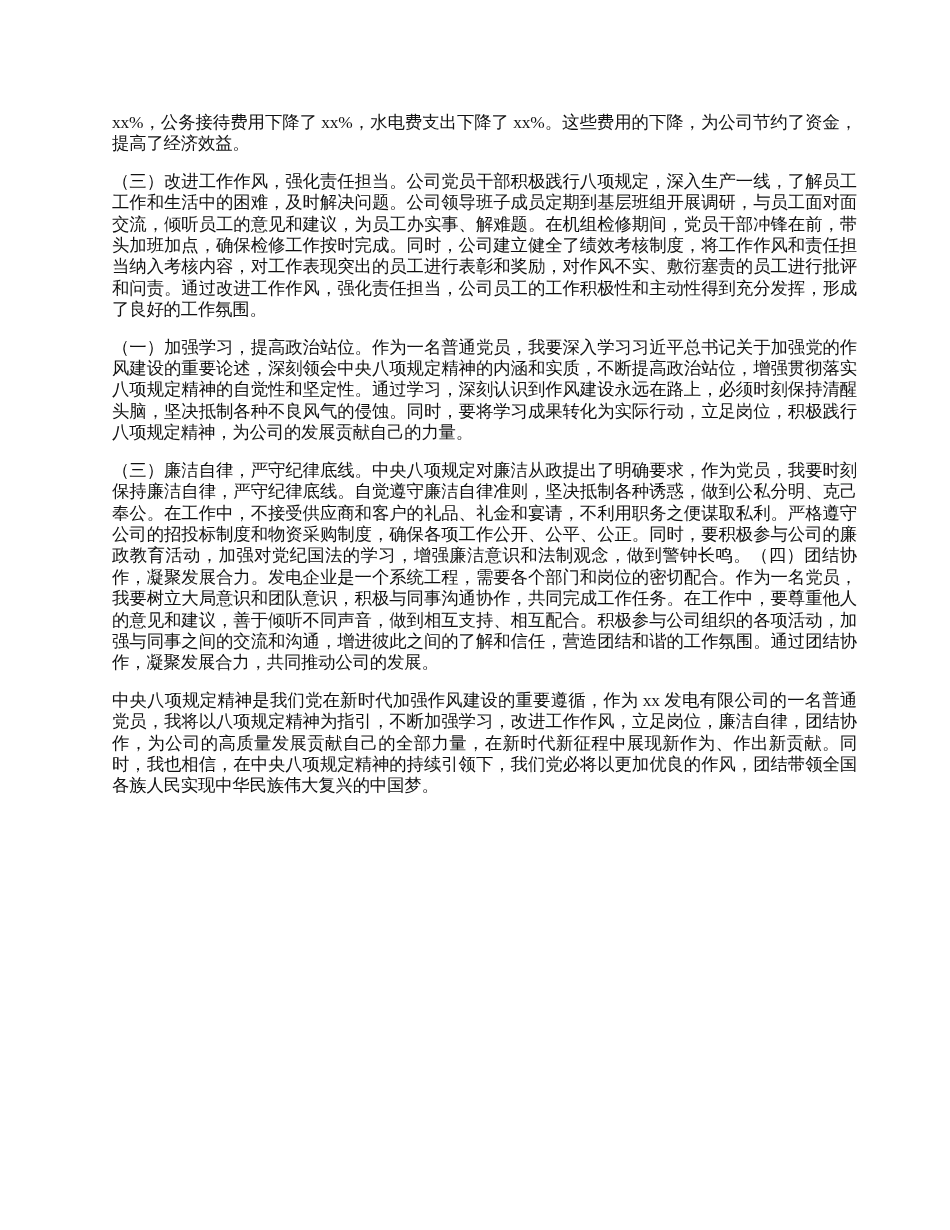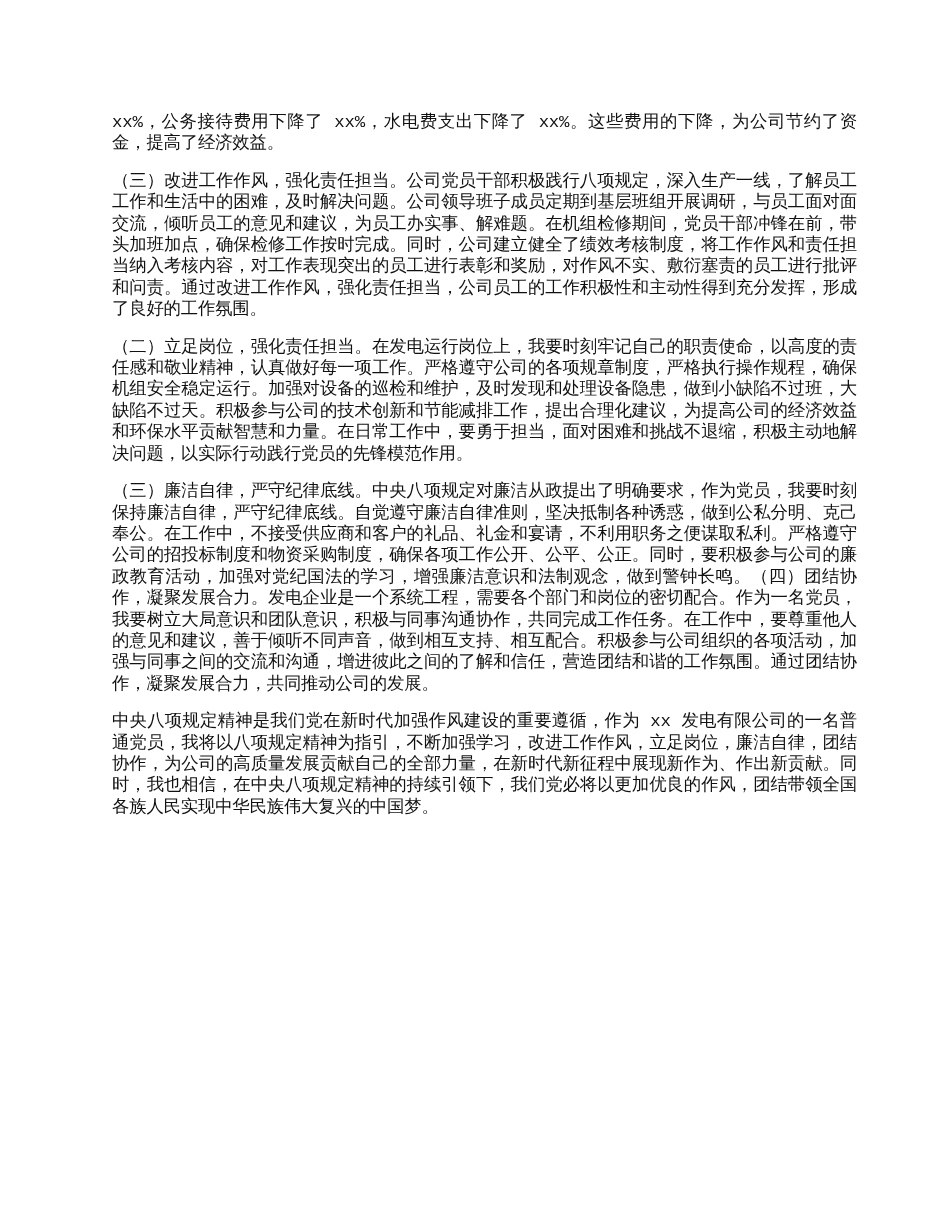--- a/index.html
+++ b/index.html
@@ -2,31 +2,31 @@
 <html><head>
 <meta charset="utf-8">
 <style>
   html, body { margin: 0; padding: 0; background: #ffffff; }
   body { width: 950px; height: 1230px; position: relative; overflow: hidden; }
   .page {
     position: absolute;
     left: 112px;
     top: 112px;
     width: 745px;
-    font-family: Liberation Mono, monospace;
+    font-family: Liberation Serif, serif;
     font-size: 17.4px;
     line-height: 21.4px;
     color: #111111;
     letter-spacing: -0.2px;
   }
   .para { margin: 0 0 16px 0; text-align: justify; word-break: break-all; }
   .heading { margin: 0 0 16px 0; }
 </style>
 </head>
 <body>
 
 <div class="page">
   <p class="para">xx%，公务接待费用下降了 xx%，水电费支出下降了 xx%。这些费用的下降，为公司节约了资金，提高了经济效益。</p>
   <p class="para">（三）改进工作作风，强化责任担当。公司党员干部积极践行八项规定，深入生产一线，了解员工工作和生活中的困难，及时解决问题。公司领导班子成员定期到基层班组开展调研，与员工面对面交流，倾听员工的意见和建议，为员工办实事、解难题。在机组检修期间，党员干部冲锋在前，带头加班加点，确保检修工作按时完成。同时，公司建立健全了绩效考核制度，将工作作风和责任担当纳入考核内容，对工作表现突出的员工进行表彰和奖励，对作风不实、敷衍塞责的员工进行批评和问责。通过改进工作作风，强化责任担当，公司员工的工作积极性和主动性得到充分发挥，形成了良好的工作氛围。</p>
-  <p class="para">（二）立足岗位，强化责任担当。在发电运行岗位上，我要时刻牢记自己的职责使命，以高度的责任感和敬业精神，认真做好每一项工作。严格遵守公司的各项规章制度，严格执行操作规程，确保机组安全稳定运行。加强对设备的巡检和维护，及时发现和处理设备隐患，做到小缺陷不过班，大缺陷不过天。积极参与公司的技术创新和节能减排工作，提出合理化建议，为提高公司的经济效益和环保水平贡献智慧和力量。在日常工作中，要勇于担当，面对困难和挑战不退缩，积极主动地解决问题，以实际行动践行党员的先锋模范作用。</p>
+  <p class="para">（一）加强学习，提高政治站位。作为一名普通党员，我要深入学习习近平总书记关于加强党的作风建设的重要论述，深刻领会中央八项规定精神的内涵和实质，不断提高政治站位，增强贯彻落实八项规定精神的自觉性和坚定性。通过学习，深刻认识到作风建设永远在路上，必须时刻保持清醒头脑，坚决抵制各种不良风气的侵蚀。同时，要将学习成果转化为实际行动，立足岗位，积极践行八项规定精神，为公司的发展贡献自己的力量。</p>
   <p class="para">（三）廉洁自律，严守纪律底线。中央八项规定对廉洁从政提出了明确要求，作为党员，我要时刻保持廉洁自律，严守纪律底线。自觉遵守廉洁自律准则，坚决抵制各种诱惑，做到公私分明、克己奉公。在工作中，不接受供应商和客户的礼品、礼金和宴请，不利用职务之便谋取私利。严格遵守公司的招投标制度和物资采购制度，确保各项工作公开、公平、公正。同时，要积极参与公司的廉政教育活动，加强对党纪国法的学习，增强廉洁意识和法制观念，做到警钟长鸣。（四）团结协作，凝聚发展合力。发电企业是一个系统工程，需要各个部门和岗位的密切配合。作为一名党员，我要树立大局意识和团队意识，积极与同事沟通协作，共同完成工作任务。在工作中，要尊重他人的意见和建议，善于倾听不同声音，做到相互支持、相互配合。积极参与公司组织的各项活动，加强与同事之间的交流和沟通，增进彼此之间的了解和信任，营造团结和谐的工作氛围。通过团结协作，凝聚发展合力，共同推动公司的发展。</p>
   <p class="para">中央八项规定精神是我们党在新时代加强作风建设的重要遵循，作为 xx 发电有限公司的一名普通党员，我将以八项规定精神为指引，不断加强学习，改进工作作风，立足岗位，廉洁自律，团结协作，为公司的高质量发展贡献自己的全部力量，在新时代新征程中展现新作为、作出新贡献。同时，我也相信，在中央八项规定精神的持续引领下，我们党必将以更加优良的作风，团结带领全国各族人民实现中华民族伟大复兴的中国梦。</p>
 </div>
 
 </body></html>

